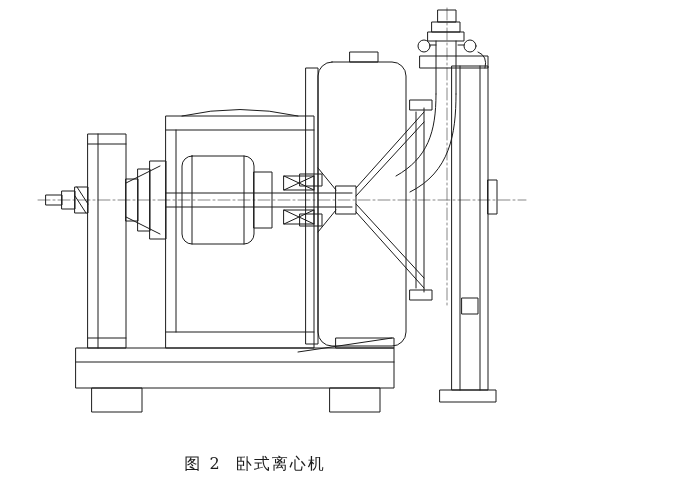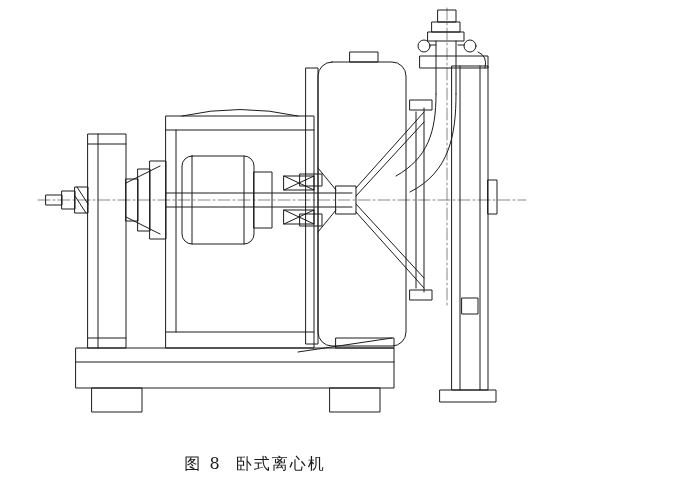--- a/index.html
+++ b/index.html
@@ -160,16 +160,16 @@
           <rect x="336" y="338" width="58" height="10"></rect>
           <rect x="92" y="388" width="50" height="24"></rect>
           <rect x="330" y="388" width="50" height="24"></rect>
         </g>
 
       </g>
     </svg>
   </div>
 
   <div class="figure-caption">
-    <span class="fig-label">图 8</span><span>卧式离心机</span>
+    <span class="fig-label">图 2</span><span>卧式离心机</span>
   </div>
 
 </div>
 
 </body></html>

